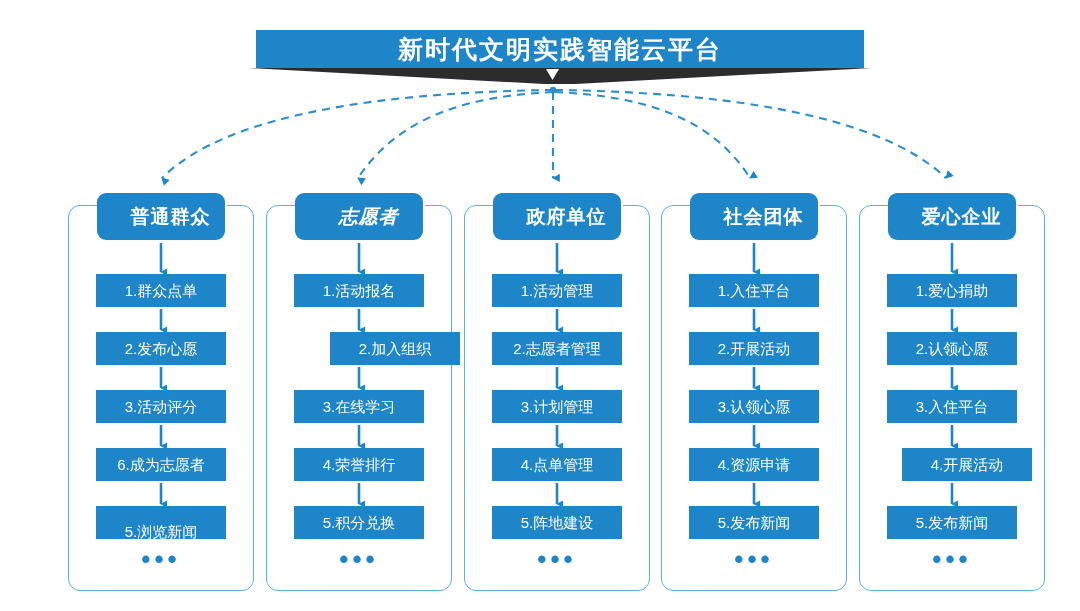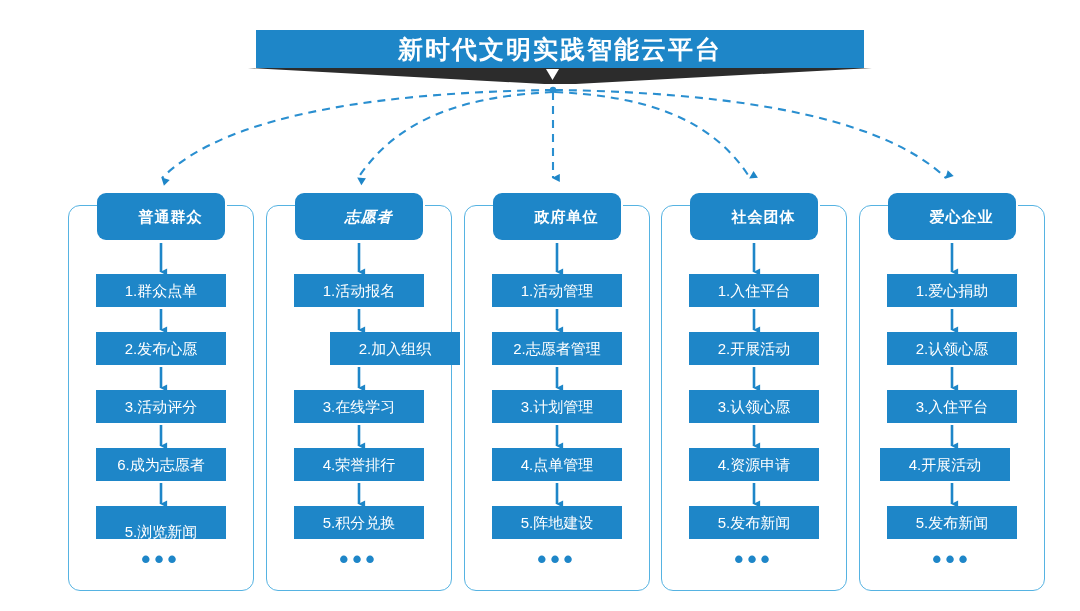--- a/index.html
+++ b/index.html
@@ -99,21 +99,21 @@
     height: 47px;
     background: #1e86c8;
     border-radius: 9px;
     display: flex;
     align-items: center;
     justify-content: center;
     box-sizing: border-box;
   }
   .col-header-label {
     color: #ffffff;
-    font-size: 15px;
+    font-size: 19px;
     font-weight: bold;
     letter-spacing: 1px;
     line-height: 1;
     white-space: nowrap;
     margin-left: 19px;
   }
 
   .item {
     position: absolute;
     width: 130px;
@@ -305,21 +305,21 @@
       </div>
       <div class="item" style="left: 887px; top: 274px;">
         <span class="item-label">1.爱心捐助</span>
       </div>
       <div class="item" style="left: 887px; top: 332px;">
         <span class="item-label">2.认领心愿</span>
       </div>
       <div class="item" style="left: 887px; top: 390px;">
         <span class="item-label">3.入住平台</span>
       </div>
-      <div class="item" style="left: 880px; top: 448px; text-align: center;">
+      <div class="item" style="left: 902px; top: 448px; text-align: center;">
         <span class="item-label">4.开展活动</span>
       </div>
       <div class="item" style="left: 887px; top: 506px;">
         <span class="item-label">5.发布新闻</span>
       </div>
       <div class="ellipsis" style="left: 887px;">•••</div>
     </div>
 
 </div>
 

